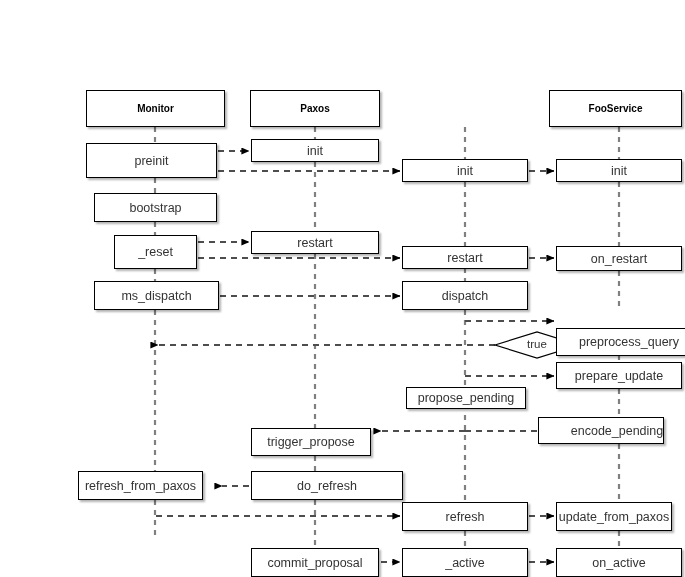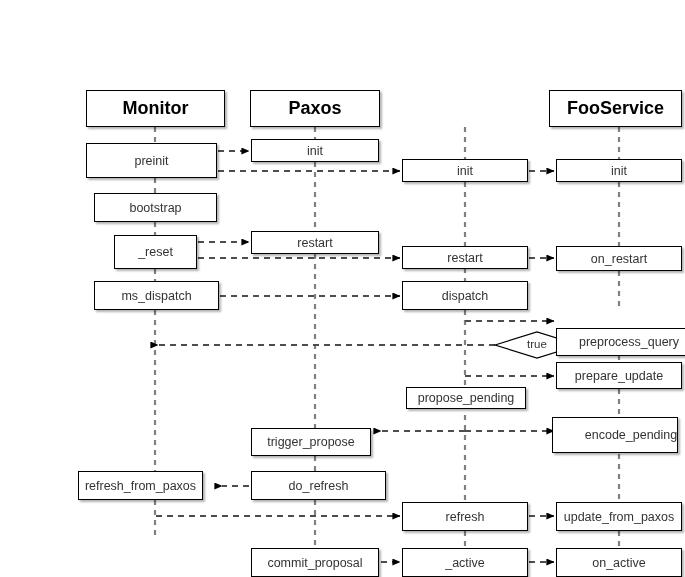--- a/index.html
+++ b/index.html
@@ -35,21 +35,21 @@
     align-items: center;
     justify-content: center;
     font-size: 12.5px;
     color: #333333;
     white-space: nowrap;
     z-index: 5;
   }
   .node.header {
     font-weight: bold;
     color: #000000;
-    font-size: 18px;
+    font-size: 10px;
   }
   .diamond-label {
     position: absolute;
     font-size: 11.5px;
     color: #333333;
     white-space: nowrap;
     text-align: center;
     z-index: 7;
   }
 </style>
@@ -176,21 +176,21 @@
 
   <div class="node" style="left:251px; top:139px; width:128px; height:23px;">
     <span>init</span>
   </div>
   <div class="node" style="left:251px; top:231px; width:128px; height:23px;">
     <span>restart</span>
   </div>
   <div class="node" style="left:251px; top:428px; width:120px; height:28px;">
     <span>trigger_propose</span>
   </div>
-  <div class="node" style="left:251px; top:471px; width:135px; height:29px;">
+  <div class="node" style="left:251px; top:471px; width:152px; height:29px;">
     <span>do_refresh</span>
   </div>
   <div class="node" style="left:251px; top:548px; width:128px; height:29px;">
     <span>commit_proposal</span>
   </div>
 
   <div class="node" style="left:402px; top:159px; width:126px; height:23px;">
     <span>init</span>
   </div>
   <div class="node" style="left:402px; top:246px; width:126px; height:23px;">
@@ -214,24 +214,24 @@
   </div>
   <div class="node" style="left:556px; top:246px; width:126px; height:25px;">
     <span>on_restart</span>
   </div>
   <div class="node" style="left:556px; top:307px; width:146px; height:28px;margin-top:21px;">
     <span>preprocess_query</span>
   </div>
   <div class="node" style="left:556px; top:362px; width:126px; height:27px;">
     <span>prepare_update</span>
   </div>
-  <div class="node" style="left:552px; top:417px; width:126px; height:36px;padding-left:32px;">
+  <div class="node" style="left:538px; top:417px; width:126px; height:27px;padding-left:32px;">
     <span>encode_pending</span>
   </div>
-  <div class="node" style="left:556px; top:502px; width:126px; height:29px;">
+  <div class="node" style="left:556px; top:502px; width:116px; height:29px;">
     <span>update_from_paxos</span>
   </div>
   <div class="node" style="left:556px; top:548px; width:126px; height:29px;">
     <span>on_active</span>
   </div>
 
   <div class="diamond-label" style="left:495px; top:338px; width:84px;">
     <span>true</span>
   </div>
 

